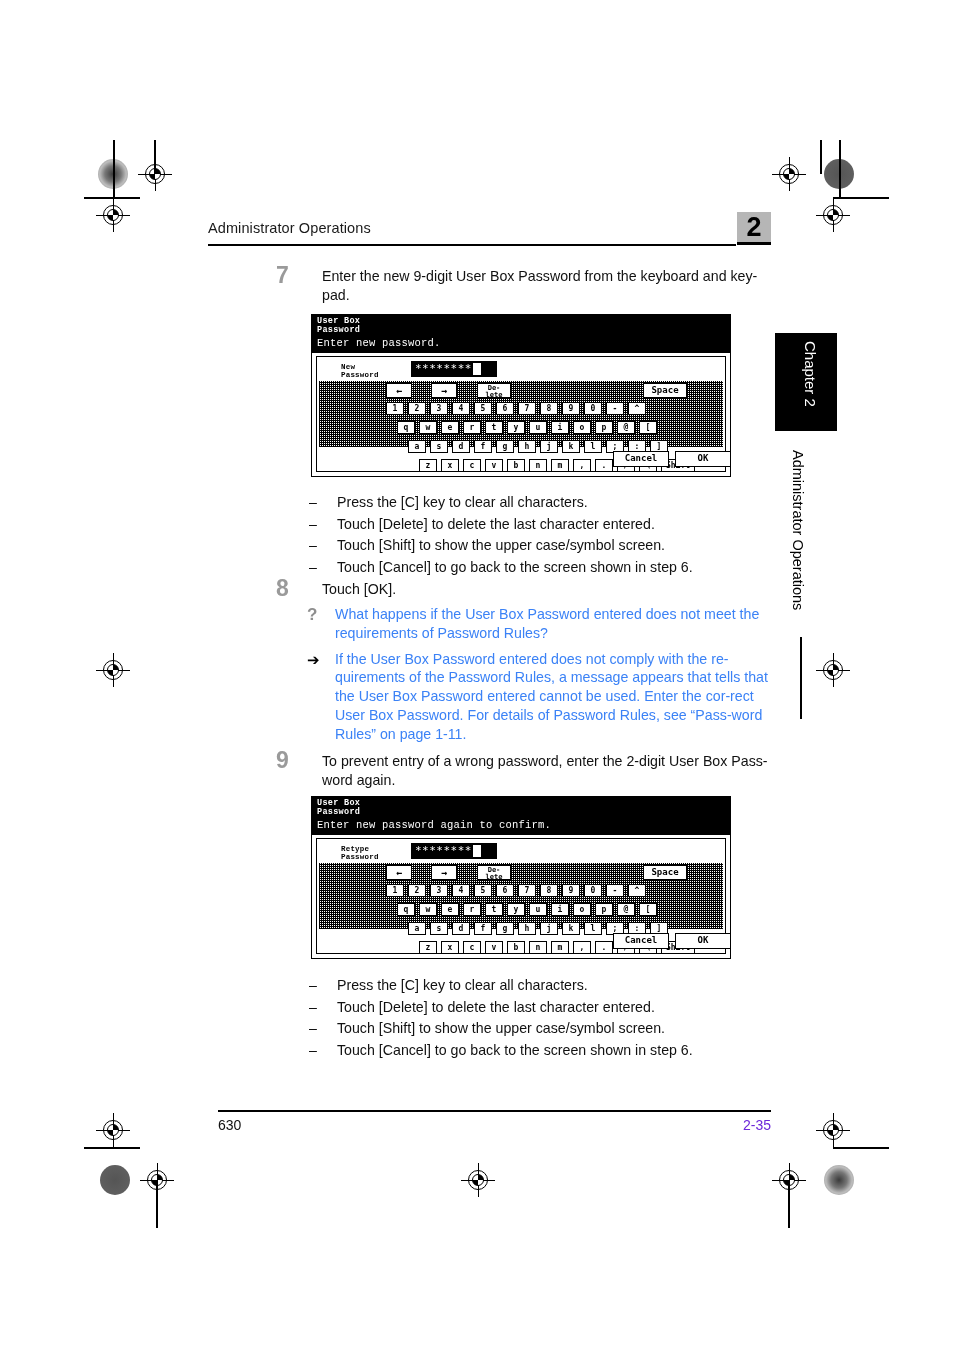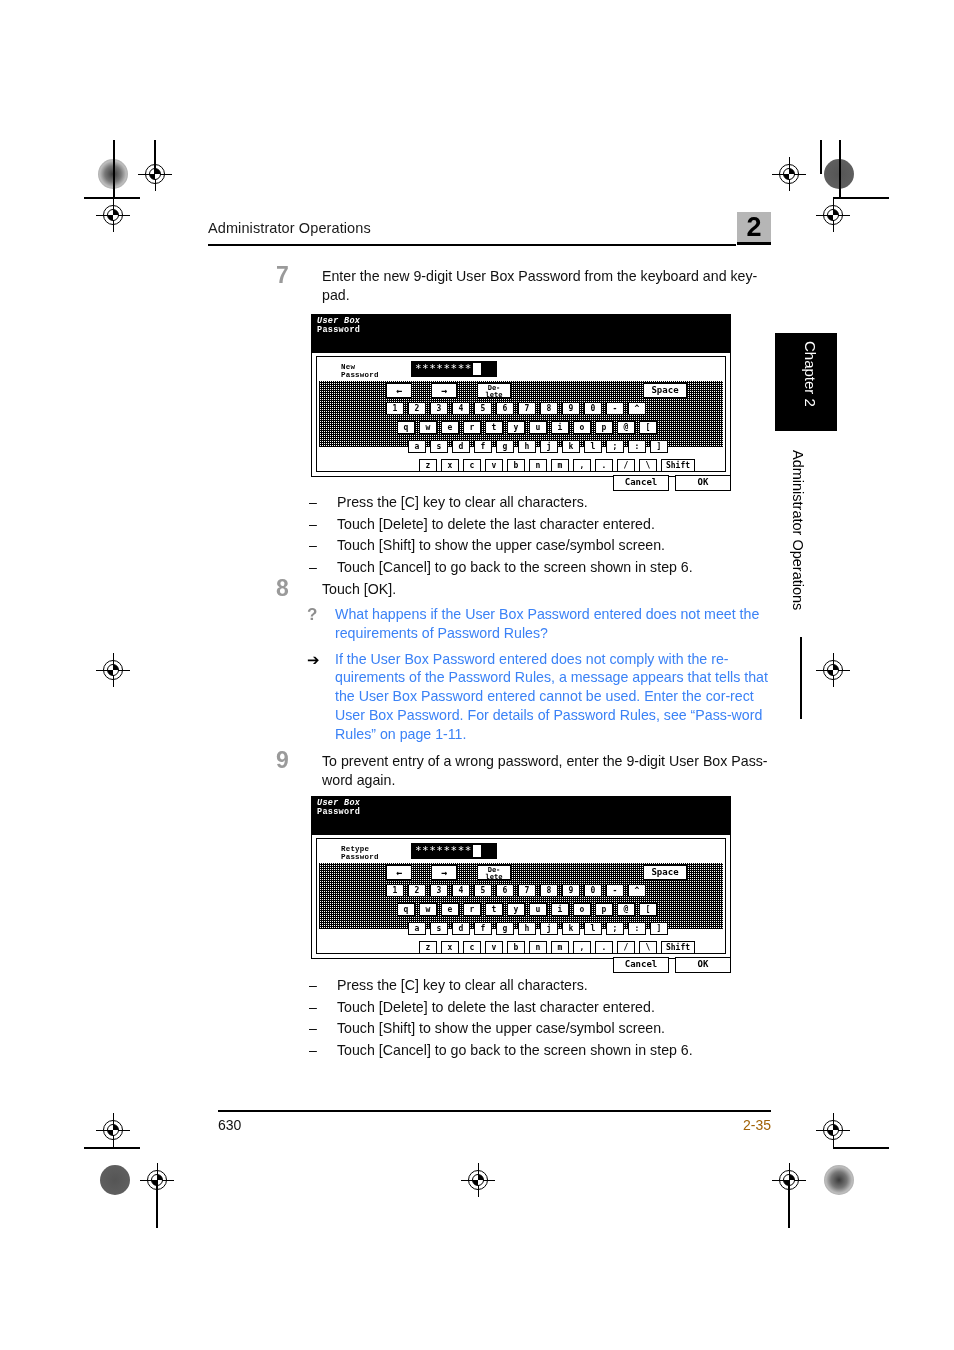--- a/index.html
+++ b/index.html
@@ -111,21 +111,21 @@
   .lcd{
     position:absolute;width:420px;height:163px;
     background:#fff;border:1.5px solid #000;box-sizing:border-box;
     font-family:"Liberation Mono", monospace;
     image-rendering:pixelated;
   }
   .lcd-title{
     position:absolute;left:0;top:0;width:100%;height:38px;background:#000;color:#fff;
     box-sizing:border-box;padding:2px 0 0 5px;
   }
-  .lcd-title .t1{font-size:8.5px;line-height:8.6px;font-weight:bold;letter-spacing:.3px;font-style:italic;}
+  .lcd-title .t1{font-size:8.5px;line-height:8.6px;font-weight:bold;letter-spacing:.3px;}
   .lcd-title .t2{font-size:8.5px;line-height:8.6px;font-weight:bold;letter-spacing:.3px;}
   .lcd-title .t3{font-size:10.5px;line-height:15px;margin-top:2px;letter-spacing:.2px;}
 
   .lcd-body{
     position:absolute;left:4px;top:41px;right:4px;bottom:4px;
     border:1px solid #000;box-sizing:border-box;background:#fff;
   }
   .pw-label{
     position:absolute;left:24px;top:6px;font-size:7.5px;line-height:8px;
     font-weight:bold;color:#000;letter-spacing:.2px;
@@ -160,27 +160,26 @@
   .key.w34{width:34px;}
   .key.w44{width:44px;}
   .key.tall{height:15px;line-height:6.5px;font-size:7px;padding-top:1px;}
   .key.arrow{font-size:10px;line-height:10px;}
 
   .btn-row{position:absolute;left:0;bottom:2px;width:100%;height:18px;}
   .lcdbtn{
     position:absolute;height:16px;border:1.5px solid #000;background:#fff;box-sizing:border-box;
     font-size:9px;line-height:12px;text-align:center;font-weight:bold;
     font-family:"DejaVu Sans Mono", monospace;
-    margin-top:24px;
   }
 
   
   .footer-rule{position:absolute;left:218px;top:1110px;width:553px;height:2px;background:#000;}
   .footer-left{position:absolute;left:218px;top:1117px;font-size:14px;color:#111;}
-  .footer-right{position:absolute;left:700px;top:1117px;width:71px;text-align:right;font-size:14px;color:#a16207;}
+  .footer-right{position:absolute;left:700px;top:1117px;width:71px;text-align:right;font-size:14px;color:#6d28d9;}
 </style>
 </head>
 <body>
 
 <div class="page">
 
   <div class="halftone" style="left:98px;top:159px;"></div>
   <div class="halftone solid" style="left:824px;top:159px;"></div>
   <div class="halftone solid" style="left:100px;top:1165px;"></div>
   <div class="halftone" style="left:824px;top:1165px;"></div>
@@ -283,20 +282,21 @@
 
   <div class="step" style="left:276px;top:264px;width:500px;">
     <div class="step-num">7</div>
     <div class="step-body">Enter the new 9-digit User Box Password from the keyboard and key-pad.</div>
   </div>
 
   <div class="lcd" style="left:311px;top:314px;">
     <div class="lcd-title">
       <div class="t1">User Box</div>
       <div class="t2">Password</div>
+      <div class="t3">Enter new password.</div>
     </div>
     <div class="lcd-body">
       <div class="pw-label">
         <div>New</div>
         <div>Password</div>
       </div>
       <div class="pw-field">
         <div class="stars">********</div>
         <div class="caret"></div>
       </div>
@@ -399,27 +399,28 @@
       <div class="txt">What happens if the User Box Password entered does not meet the requirements of Password Rules?</div>
     </div>
     <div class="qa-row">
       <div class="mark arrow">➔</div>
       <div class="txt">If the User Box Password entered does not comply with the re-quirements of the Password Rules, a message appears that tells that the User Box Password entered cannot be used. Enter the cor-rect User Box Password. For details of Password Rules, see “Pass-word Rules” on page 1-11.</div>
     </div>
   </div>
 
   <div class="step" style="left:276px;top:749px;width:500px;">
     <div class="step-num">9</div>
-    <div class="step-body">To prevent entry of a wrong password, enter the 9-digit User Box Pass-word again.</div>
+    <div class="step-body">To prevent entry of a wrong password, enter the 2-digit User Box Pass-word again.</div>
   </div>
 
   <div class="lcd" style="left:311px;top:796px;">
     <div class="lcd-title">
       <div class="t1">User Box</div>
       <div class="t2">Password</div>
+      <div class="t3">Enter new password again to confirm.</div>
     </div>
     <div class="lcd-body">
       <div class="pw-label">
         <div>Retype</div>
         <div>Password</div>
       </div>
       <div class="pw-field">
         <div class="stars">********</div>
         <div class="caret"></div>
       </div>

